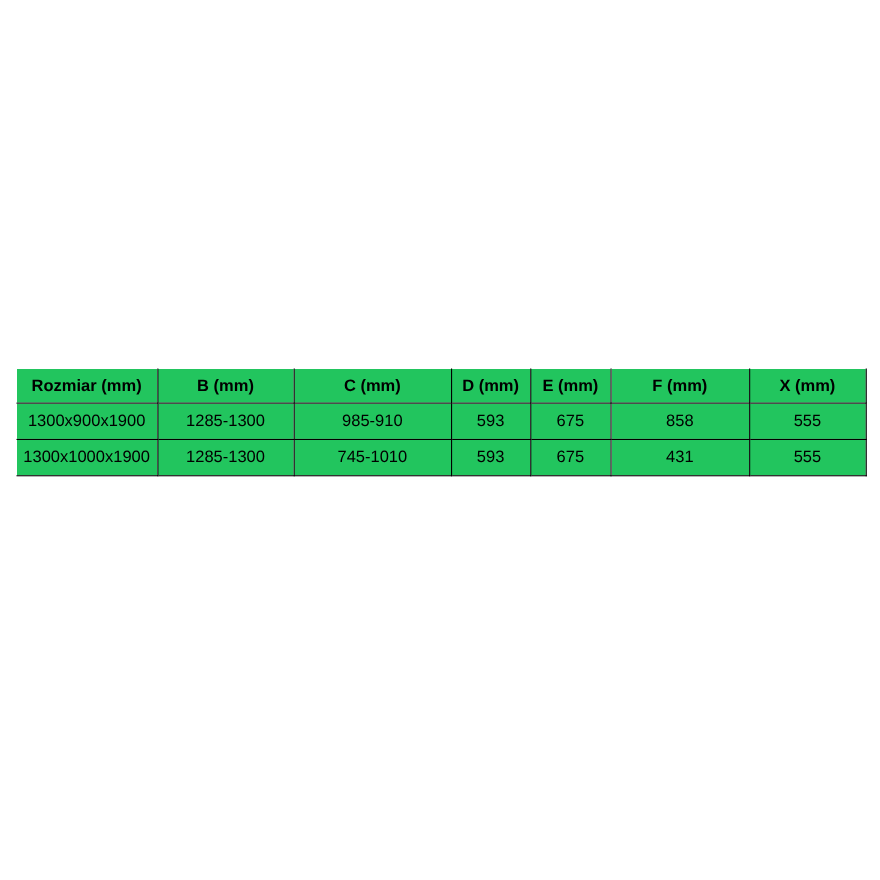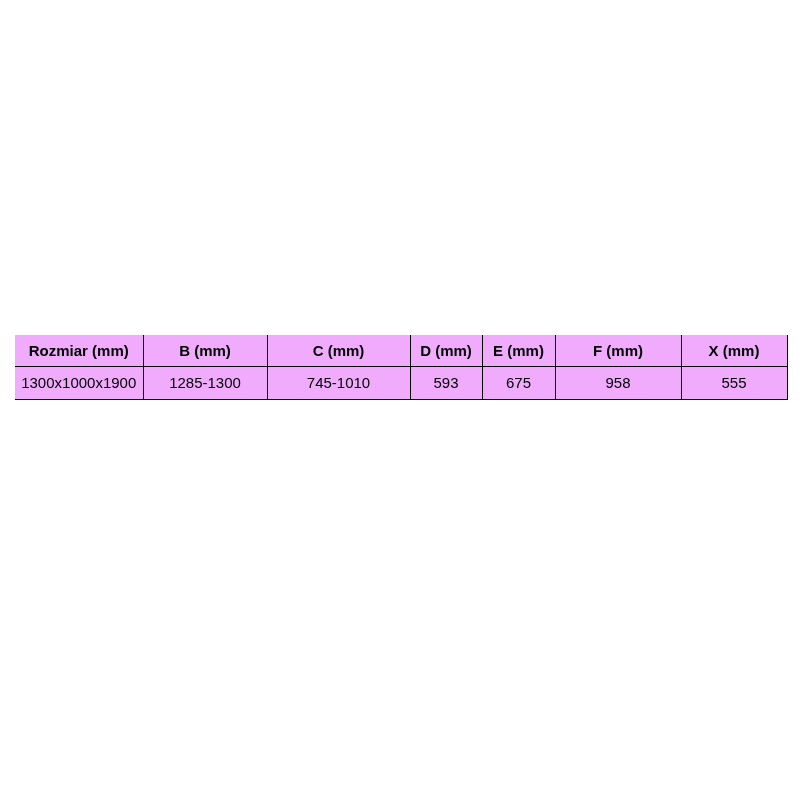--- a/index.html
+++ b/index.html
@@ -28,21 +28,21 @@
     width: 772px;
   }
   table.spec-table th,
   table.spec-table td {
     border: 1px solid #000000;
     text-align: center;
     vertical-align: middle;
     padding: 0;
     font-size: 15px;
     color: #000000;
-    background: #f0abfc;
+    background: #22c55e;
     overflow: hidden;
     white-space: nowrap;
     margin-left: 36px;
   }
   
   table.spec-table thead th {
     border-top: none;
     font-weight: bold;
   }
   
@@ -76,23 +76,32 @@
         <th>B (mm)</th>
         <th>C (mm)</th>
         <th>D (mm)</th>
         <th>E (mm)</th>
         <th>F (mm)</th>
         <th>X (mm)</th>
       </tr>
     </thead>
     <tbody>
       <tr>
+        <td>1300x900x1900</td>
+        <td>1285-1300</td>
+        <td>985-910</td>
+        <td>593</td>
+        <td>675</td>
+        <td>858</td>
+        <td>555</td>
+      </tr>
+      <tr>
         <td>1300x1000x1900</td>
         <td>1285-1300</td>
         <td>745-1010</td>
         <td>593</td>
         <td>675</td>
-        <td>958</td>
+        <td>431</td>
         <td>555</td>
       </tr>
     </tbody>
   </table>
 </div>
 
 </body></html>

